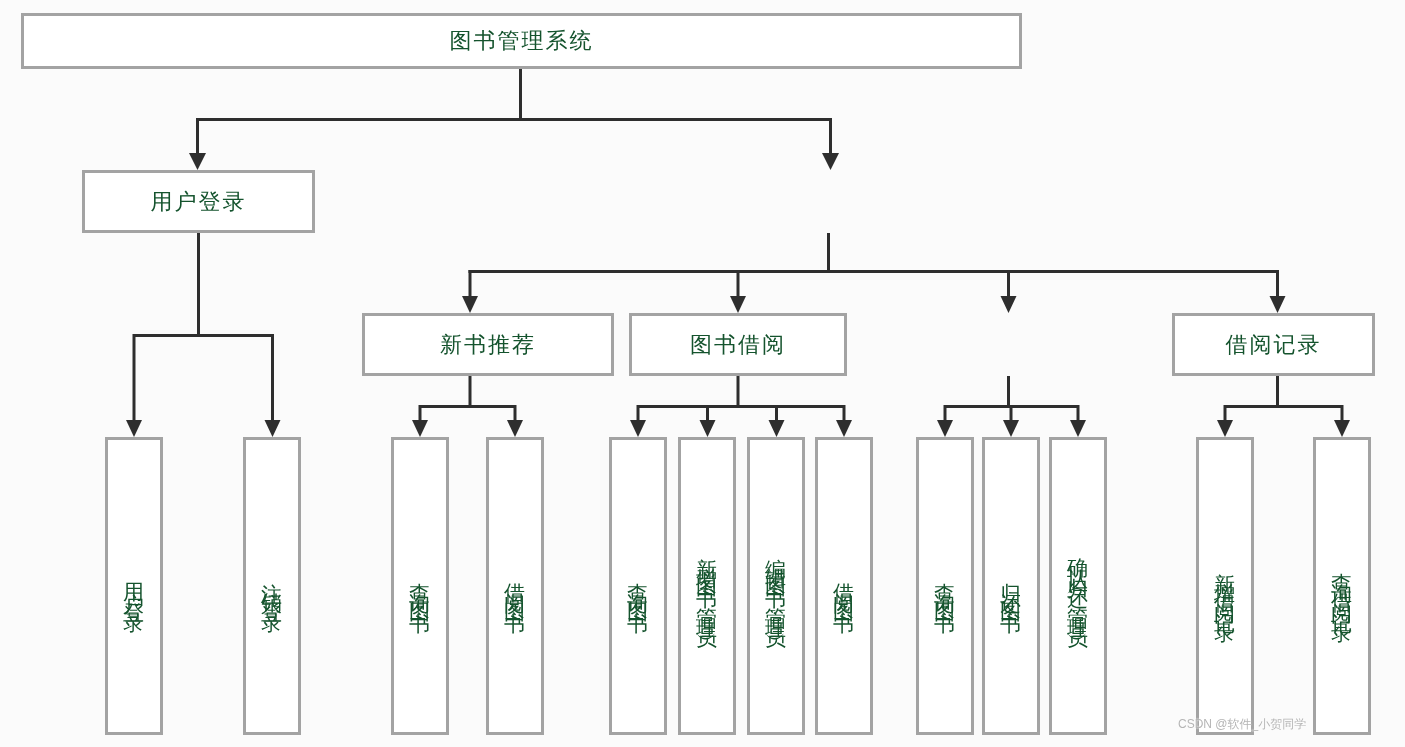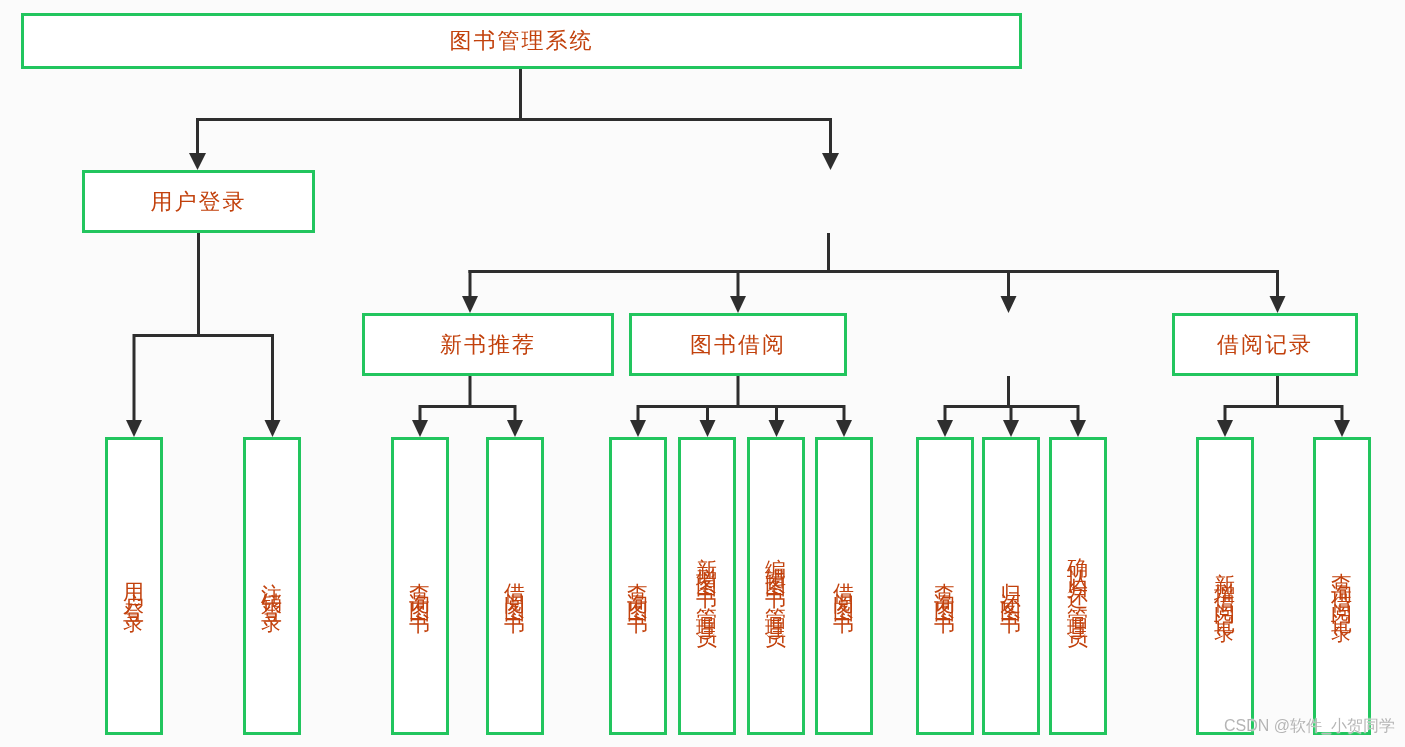--- a/index.html
+++ b/index.html
@@ -13,22 +13,22 @@
   }
   svg.connectors {
     position: absolute;
     left: 0; top: 0;
     width: 1405px; height: 747px;
   }
   .node {
     position: absolute;
     box-sizing: border-box;
     background: #ffffff;
-    border: 3px solid #22c55e;
-    color: #c2410c;
+    border: 3px solid #a3a3a3;
+    color: #14532d;
     display: flex;
     align-items: center;
     justify-content: center;
     text-align: center;
     z-index: 2;
   }
   .node.h {
     font-size: 22px;
     letter-spacing: 2px;
     white-space: nowrap;
@@ -39,26 +39,25 @@
     letter-spacing: 10px;
     line-height: 1;
     width: 58px;
     height: 298px;
     top: 437px;
   }
   .watermark {
     position: absolute;
     left: 1178px;
     top: 716px;
-    font-size: 16px;
+    font-size: 12px;
     color: #b5b5b5;
     white-space: nowrap;
     z-index: 5;
     text-shadow: 0 0 2px rgba(255,255,255,0.9), 0 0 1px rgba(255,255,255,0.9);
-    margin-left: 46px;
   }
 </style>
 </head>
 <body>
 
 <div class="canvas">
 
   <svg class="connectors" viewBox="0 0 1405 747" xmlns="http://www.w3.org/2000/svg">
     <g stroke="#2e2e2e" stroke-width="3" fill="none">
 
@@ -124,21 +123,21 @@
       <polygon points="1342,437 1334,420 1350,420"></polygon>
     </g>
   </svg>
 
   <div class="node h" style="left:21px; top:13px; width:1001px; height:56px;">图书管理系统</div>
 
   <div class="node h" style="left:82px; top:170px; width:233px; height:63px;">用户登录</div>
 
   <div class="node h" style="left:362px; top:313px; width:252px; height:63px;">新书推荐</div>
   <div class="node h" style="left:629px; top:313px; width:218px; height:63px;">图书借阅</div>
-  <div class="node h" style="left:1172px; top:313px; width:186px; height:63px;">借阅记录</div>
+  <div class="node h" style="left:1172px; top:313px; width:203px; height:63px;">借阅记录</div>
 
   <div class="node v" style="left:105px;">用户登录</div>
   <div class="node v" style="left:243px;">注销登录</div>
 
   <div class="node v" style="left:391px;">查询图书</div>
   <div class="node v" style="left:486px;">借阅图书</div>
 
   <div class="node v" style="left:609px;">查询图书</div>
   <div class="node v" style="left:678px;">新增图书（管理员）</div>
   <div class="node v" style="left:747px;">编辑图书（管理员）</div>

